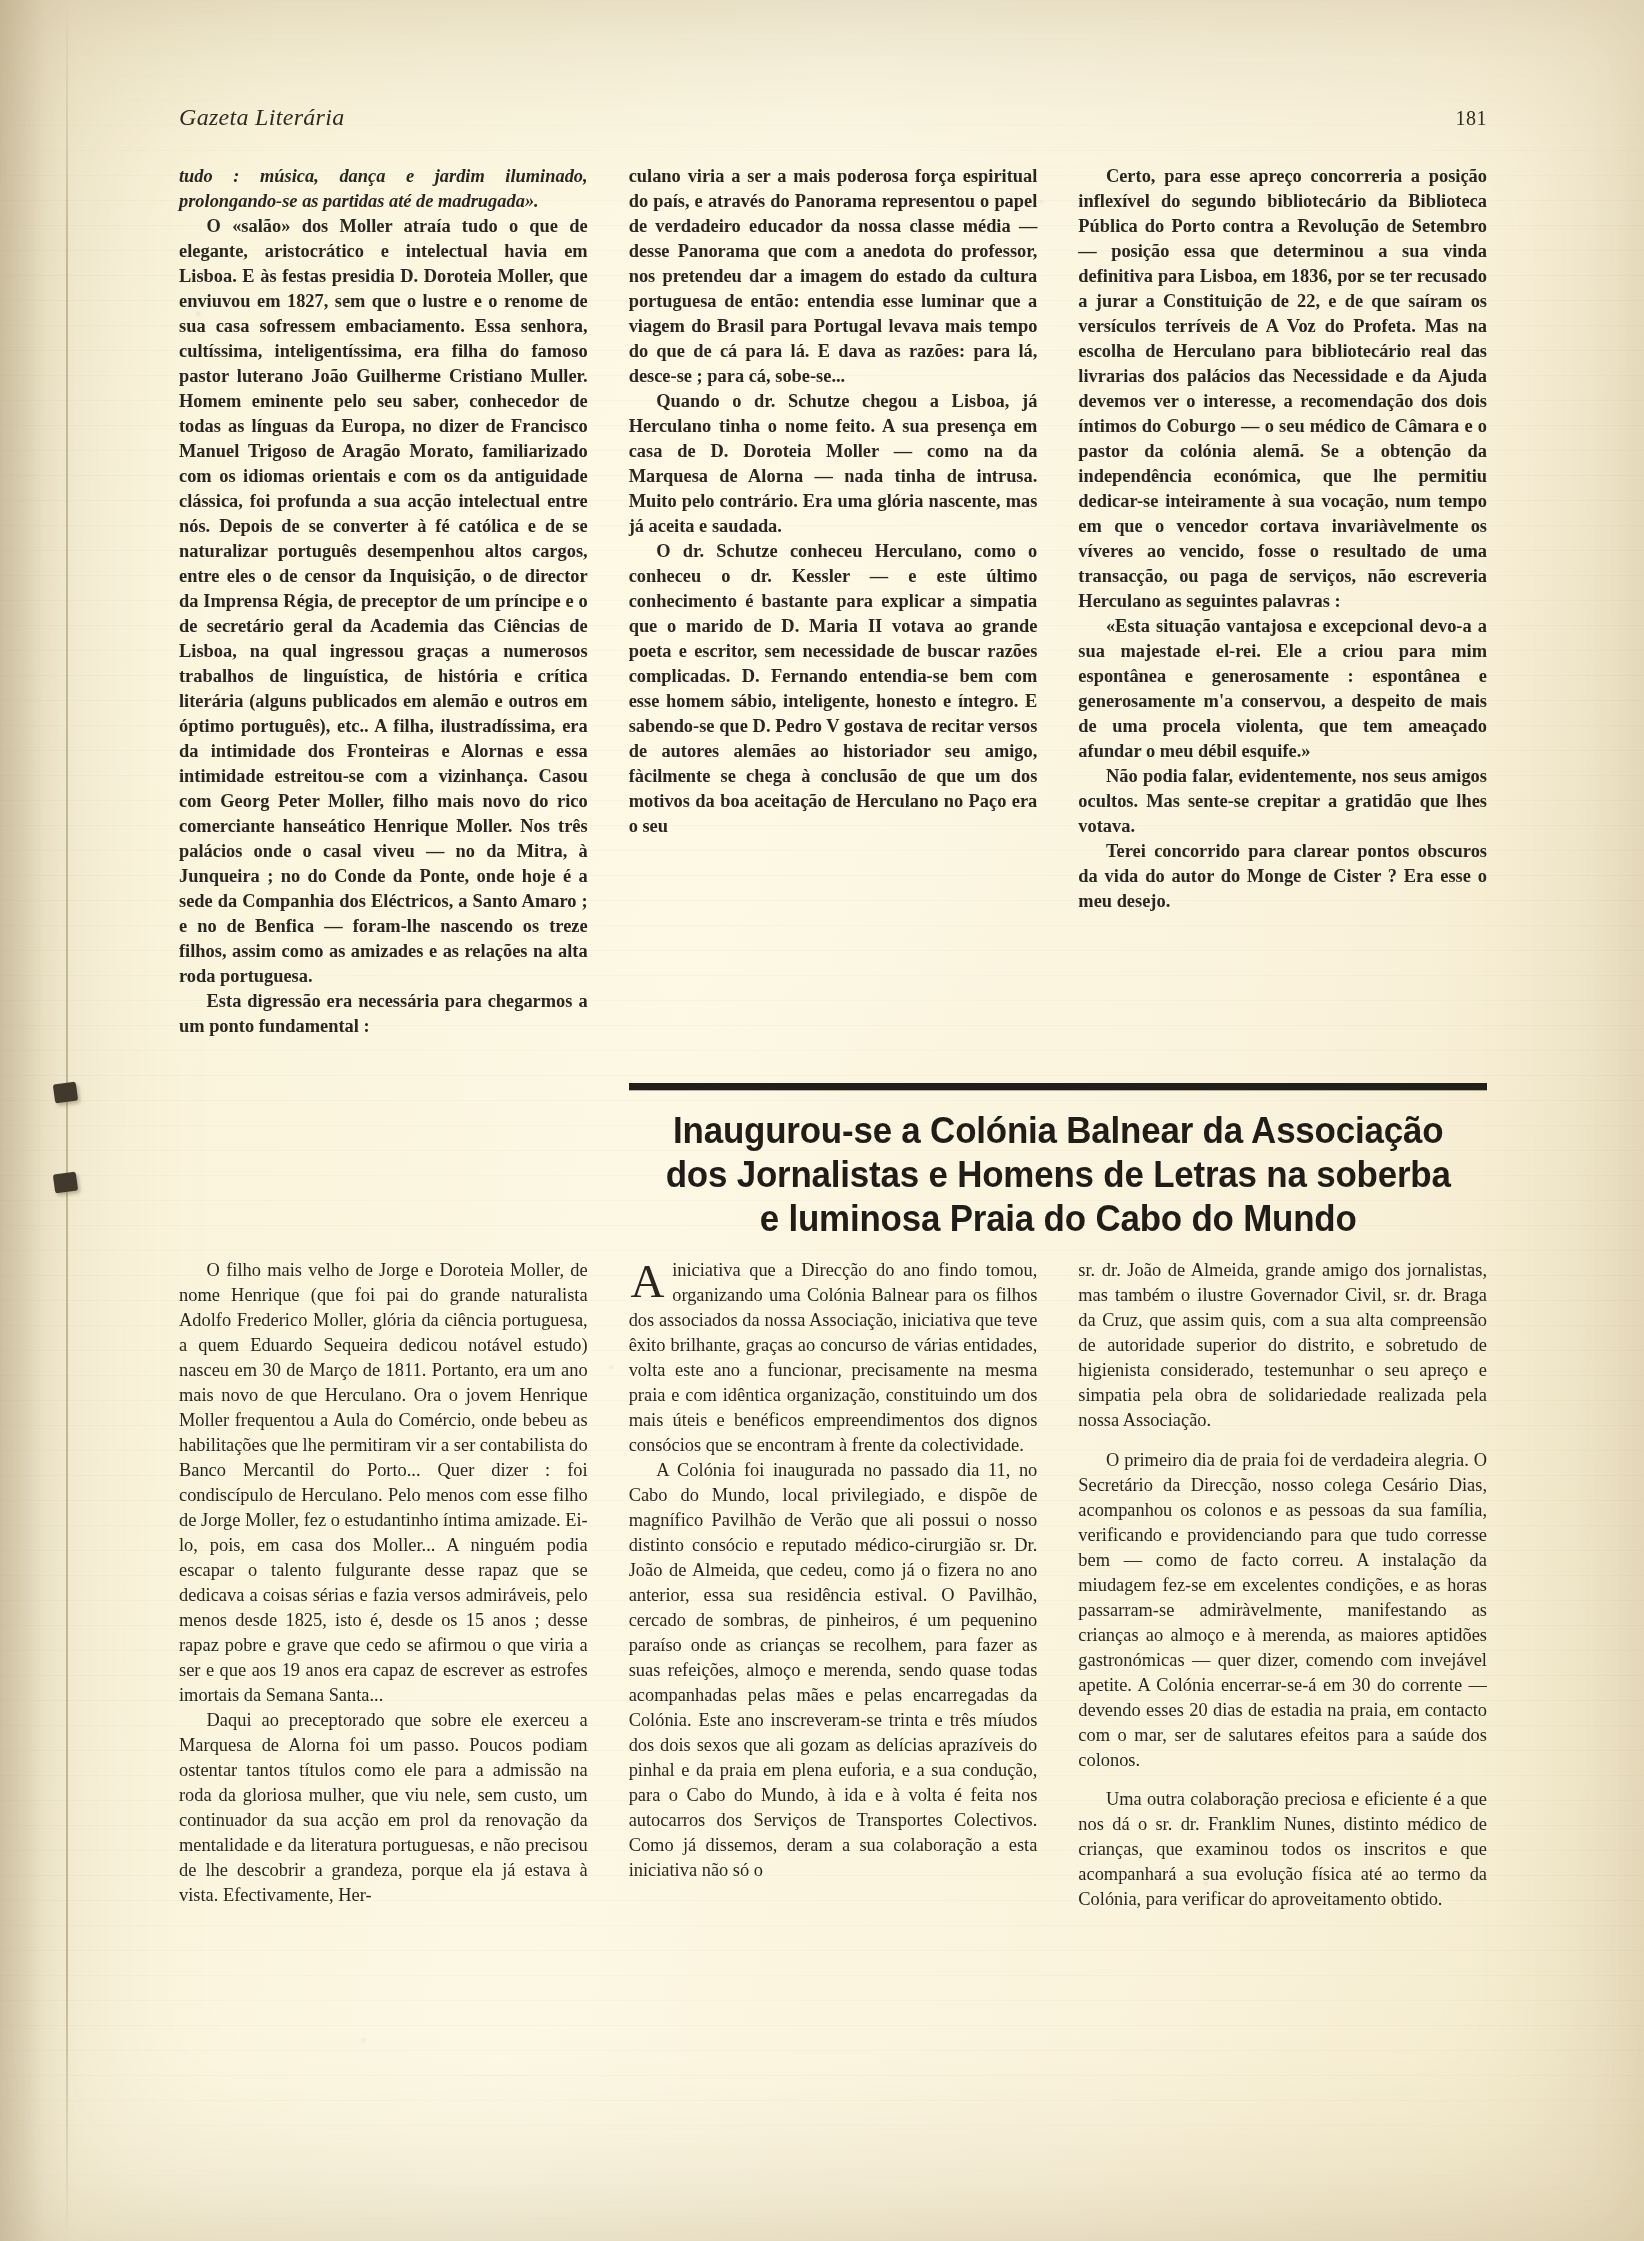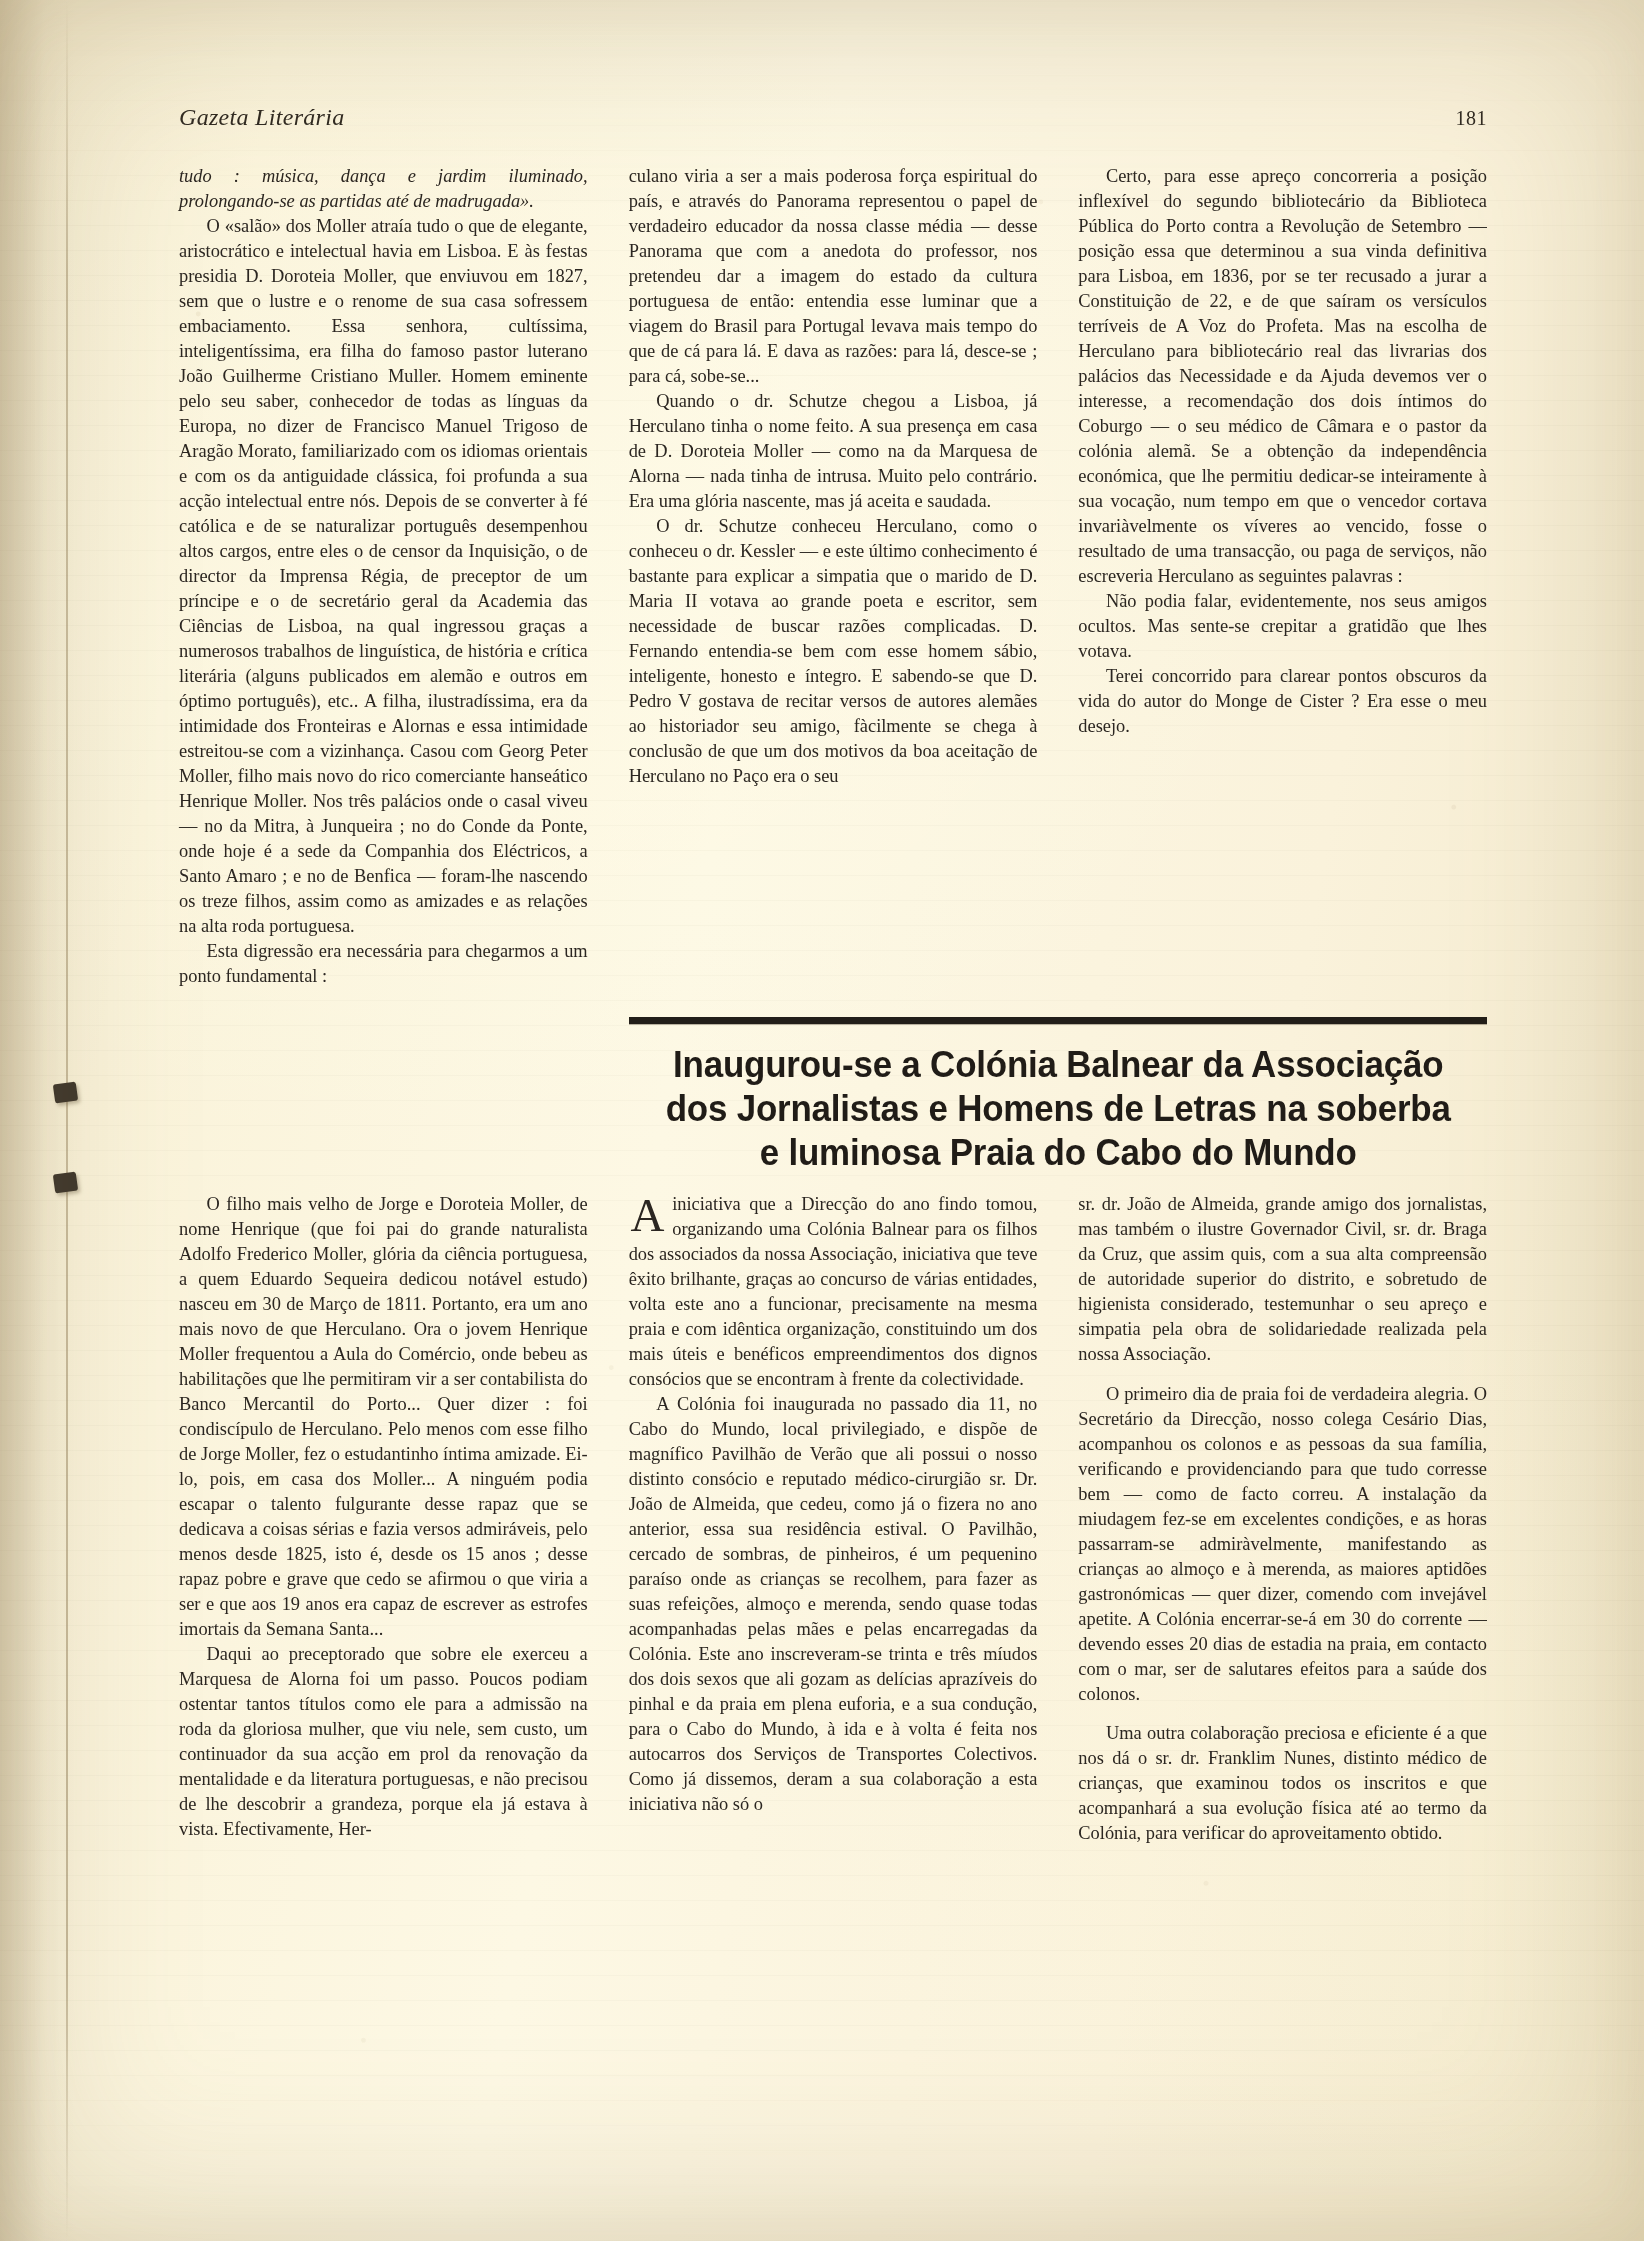--- a/index.html
+++ b/index.html
@@ -105,21 +105,21 @@
     line-height: 25px;
     text-align: justify;
     text-justify: inter-word;
     hyphens: manual;
     color: #2b2621;
     text-indent: 1.5em;
   }
   p.noindent { text-indent: 0; }
   p.it { font-style: italic; }
 
-  .art1 { margin-bottom: 0; }
+  .art1 { margin-bottom: 16px; font-weight: bold; }
   .art1 .col { }
   .rule-thick {
     height: 6.8px;
     background: #221e19;
     margin-bottom: 19.3px;
     box-shadow: 0 1px 0 rgba(60,50,35,0.35);
   }
   .headline {
     font-family: "Liberation Sans", sans-serif;
     font-weight: bold;
@@ -184,20 +184,21 @@
       </div>
 
       <div class="col">
         <p class="noindent">culano viria a ser a mais poderosa força espiritual do país, e através do Panorama representou o papel de verdadeiro educador da nossa classe média — desse Panorama que com a anedota do professor, nos pretendeu dar a imagem do estado da cultura portuguesa de então: entendia esse luminar que a viagem do Brasil para Portugal levava mais tempo do que de cá para lá. E dava as razões: para lá, desce-se ; para cá, sobe-se...</p>
         <p>Quando o dr. Schutze chegou a Lisboa, já Herculano tinha o nome feito. A sua presença em casa de D. Doroteia Moller — como na da Marquesa de Alorna — nada tinha de intrusa. Muito pelo contrário. Era uma glória nascente, mas já aceita e saudada.</p>
         <p>O dr. Schutze conheceu Herculano, como o conheceu o dr. Kessler — e este último conhecimento é bastante para explicar a simpatia que o marido de D. Maria II votava ao grande poeta e escritor, sem necessidade de buscar razões complicadas. D. Fernando entendia-se bem com esse homem sábio, inteligente, honesto e íntegro. E sabendo-se que D. Pedro V gostava de recitar versos de autores alemães ao historiador seu amigo, fàcilmente se chega à conclusão de que um dos motivos da boa aceitação de Herculano no Paço era o seu</p>
       </div>
 
       <div class="col">
         <p>Certo, para esse apreço concorreria a posição inflexível do segundo bibliotecário da Biblioteca Pública do Porto contra a Revolução de Setembro — posição essa que determinou a sua vinda definitiva para Lisboa, em 1836, por se ter recusado a jurar a Constituição de 22, e de que saíram os versículos terríveis de A Voz do Profeta. Mas na escolha de Herculano para bibliotecário real das livrarias dos palácios das Necessidade e da Ajuda devemos ver o interesse, a recomendação dos dois íntimos do Coburgo — o seu médico de Câmara e o pastor da colónia alemã. Se a obtenção da independência económica, que lhe permitiu dedicar-se inteiramente à sua vocação, num tempo em que o vencedor cortava invariàvelmente os víveres ao vencido, fosse o resultado de uma transacção, ou paga de serviços, não escreveria Herculano as seguintes palavras :</p>
+        <p>«Esta situação vantajosa e excepcional devo-a a sua majestade el-rei. Ele a criou para mim espontânea e generosamente : espontânea e generosamente m'a conservou, a despeito de mais de uma procela violenta, que tem ameaçado afundar o meu débil esquife.»</p>
         <p>Não podia falar, evidentemente, nos seus amigos ocultos. Mas sente-se crepitar a gratidão que lhes votava.</p>
         <p>Terei concorrido para clarear pontos obscuros da vida do autor do Monge de Cister ? Era esse o meu desejo.</p>
       </div>
     </div>
 
     <div class="cols3">
 
       <div style="grid-column:1 / -1; display:grid; grid-template-columns:1fr 1fr 1fr; column-gap:41px;">
 
         <div>

